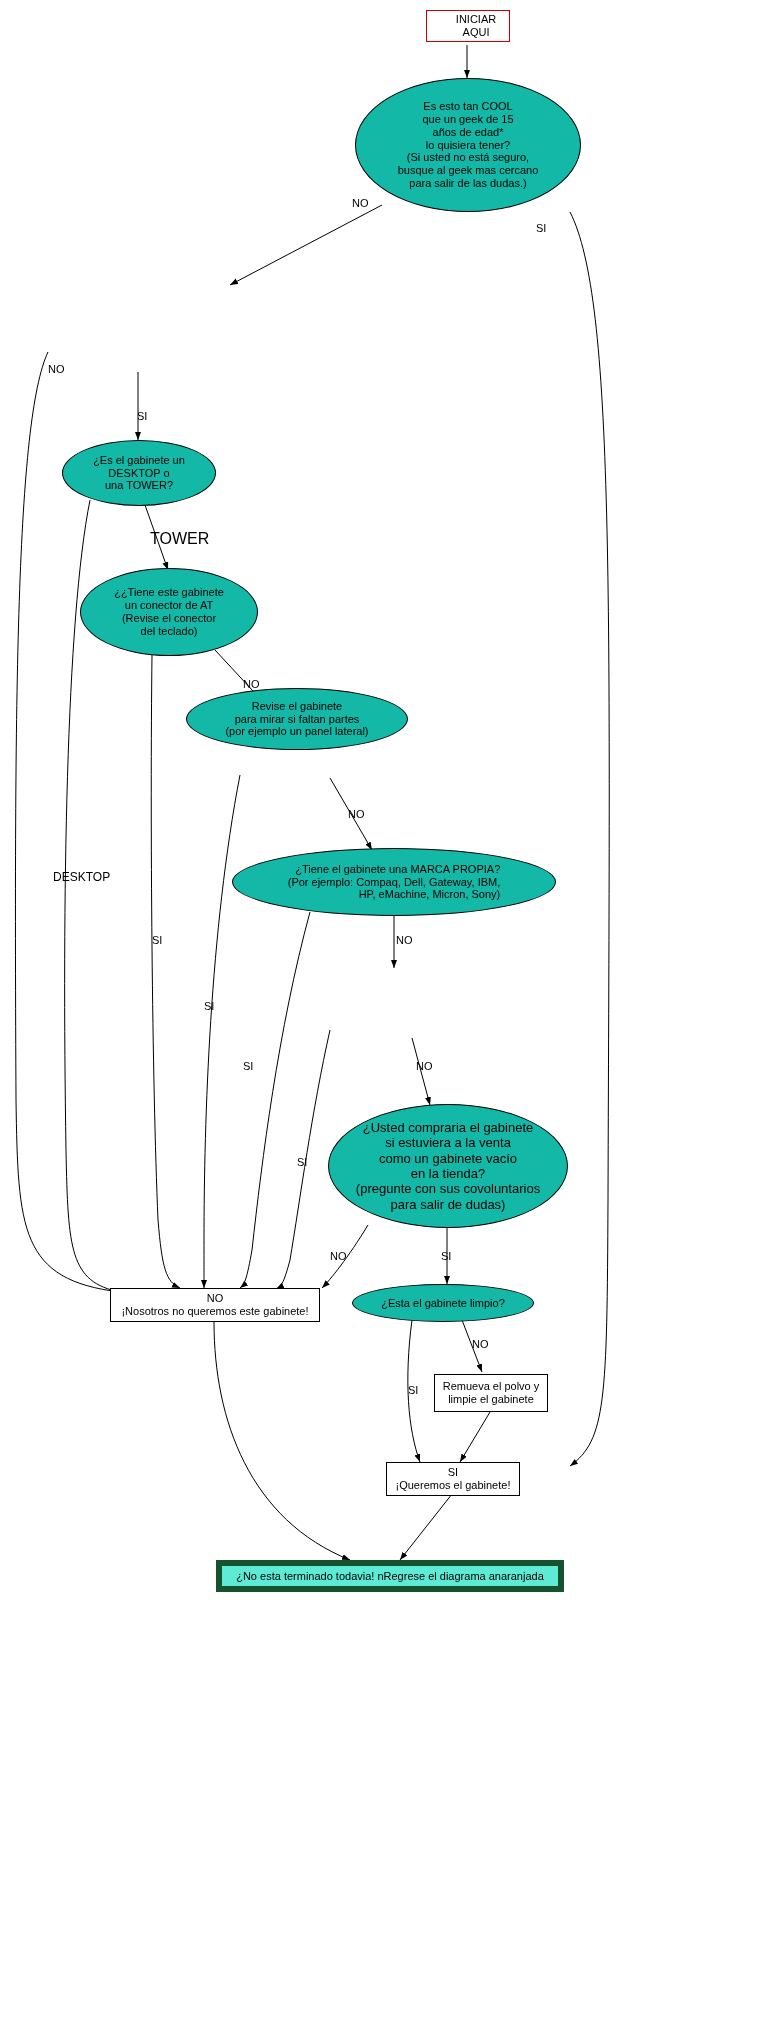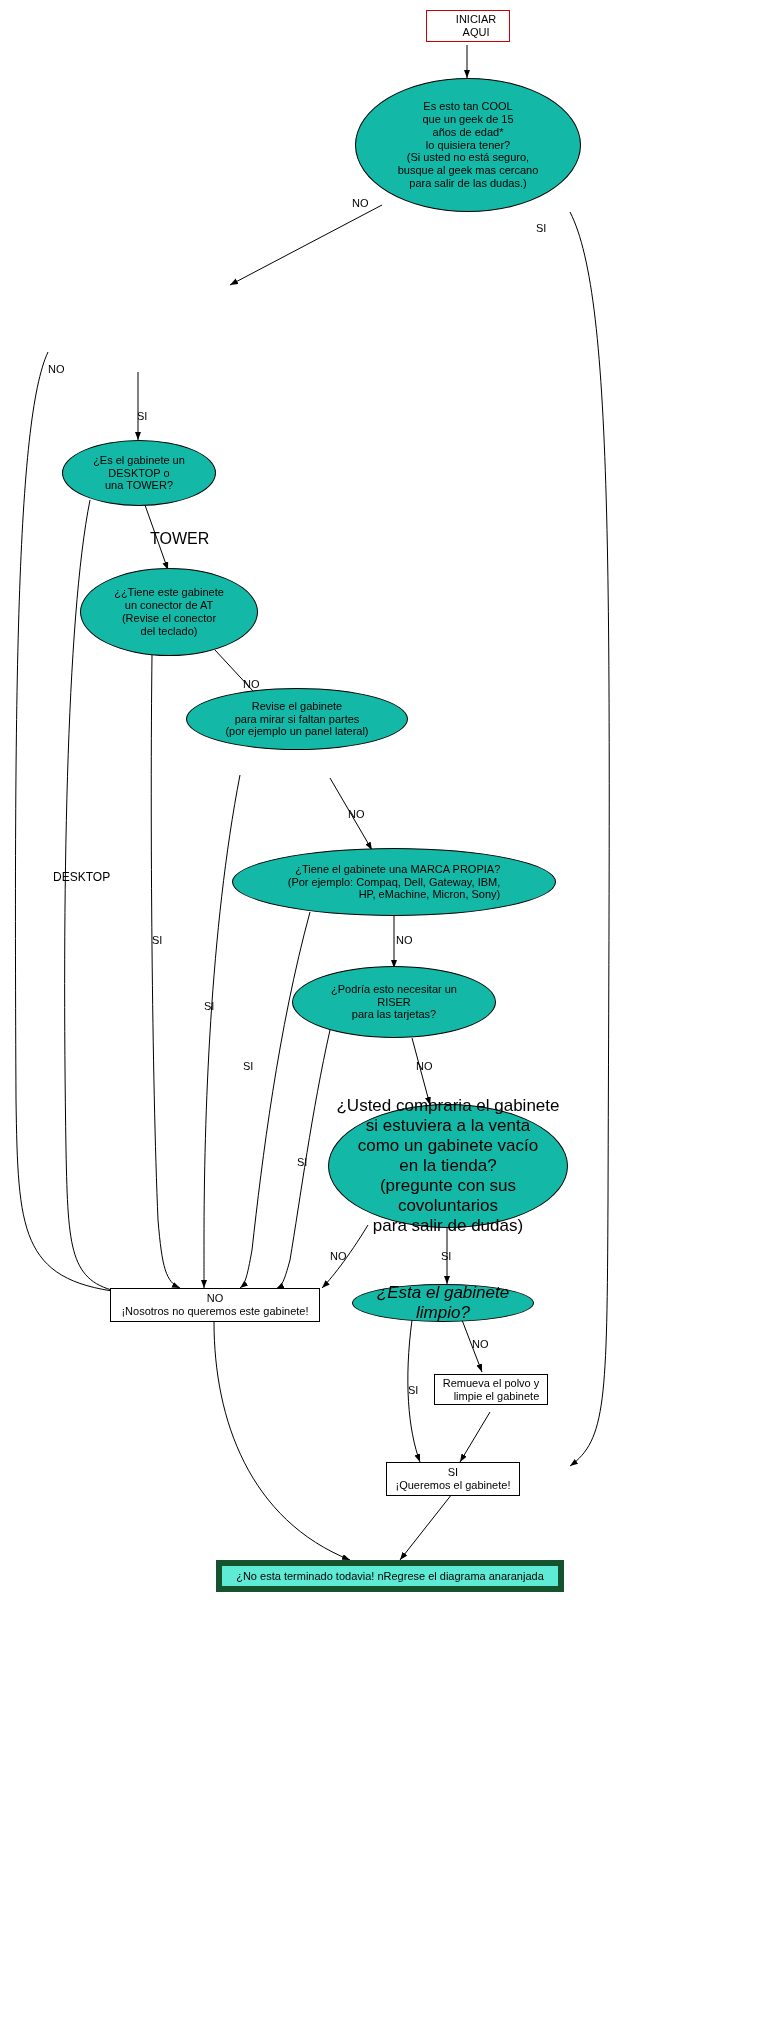--- a/index.html
+++ b/index.html
@@ -106,40 +106,35 @@
 para mirar si faltan partes
 (por ejemplo un panel lateral)</span>
   </div>
 
   <div class="node ellipse" style="left:232px;top:848px;width:324px;height:68px;text-align:right;">
     <span class="txt" style="font-size:11px;">¿Tiene el gabinete una MARCA PROPIA?
 (Por ejemplo: Compaq, Dell, Gateway, IBM,
 HP, eMachine, Micron, Sony)</span>
   </div>
 
-  <div class="node ellipse" style="left:292px;top:966px;width:204px;height:72px;">
-    <span class="txt" style="font-size:11px;">¿Podría esto necesitar un
-RISER
-para las tarjetas?</span>
-  </div>
 
   <div class="node ellipse" style="left:328px;top:1104px;width:240px;height:124px;">
-    <span class="txt" style="font-size:17px;text-align:center;">¿Usted compraria el gabinete
+    <span class="txt" style="font-size:13px;text-align:center;">¿Usted compraria el gabinete
 si estuviera a la venta
 como un gabinete vacío
 en la tienda?
 (pregunte con sus covoluntarios
 para salir de dudas)</span>
   </div>
 
   <div class="node ellipse" style="left:352px;top:1284px;width:182px;height:38px;">
-    <span class="txt" style="font-size:17px;font-style:italic;">¿Esta el gabinete limpio?</span>
+    <span class="txt" style="font-size:11px;">¿Esta el gabinete limpio?</span>
   </div>
 
-  <div class="node box" style="left:434px;top:1374px;width:114px;height:31px;text-align:right;">
+  <div class="node box" style="left:434px;top:1374px;width:114px;height:38px;">
     <span class="txt" style="font-size:11px;">Remueva el polvo y
 limpie el gabinete</span>
   </div>
 
   <div class="node box" style="left:110px;top:1288px;width:210px;height:34px;">
     <span class="txt" style="font-size:11px;">NO
 ¡Nosotros no queremos este gabinete!</span>
   </div>
 
   <div class="node box" style="left:386px;top:1462px;width:134px;height:34px;">

